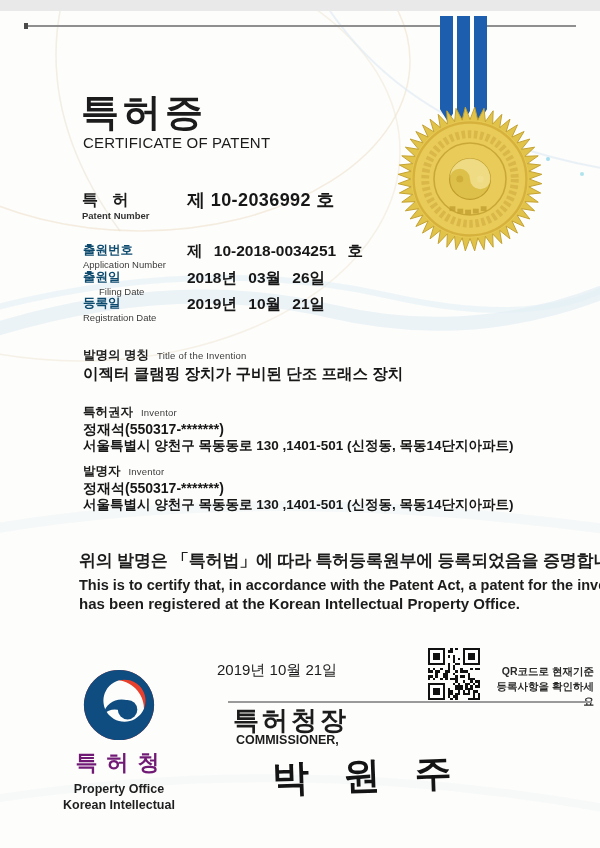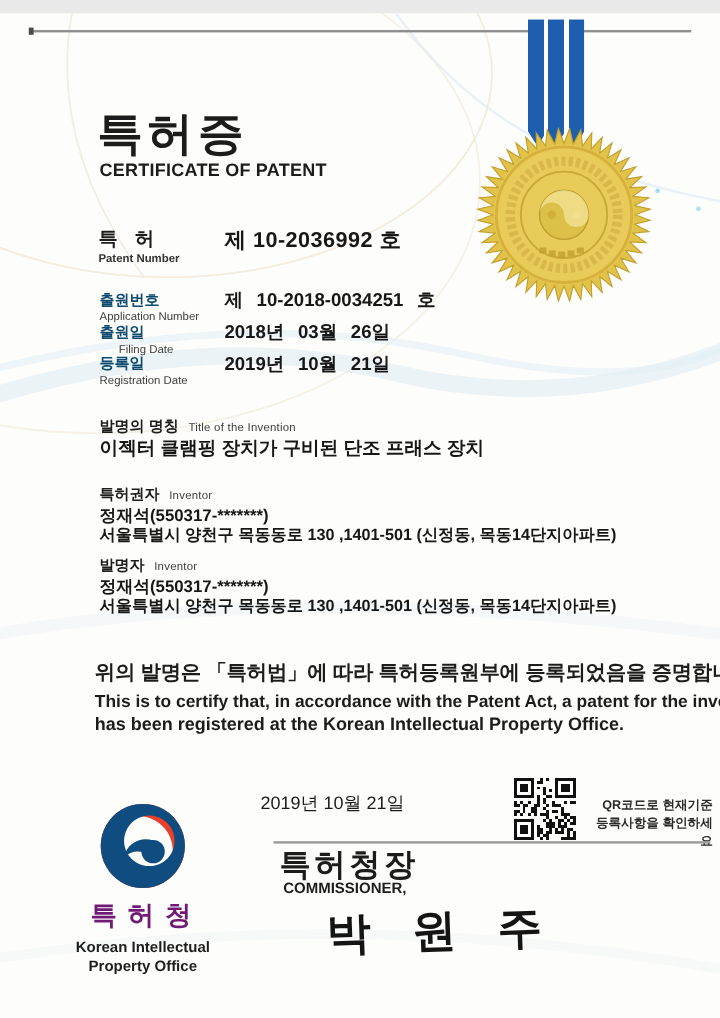--- a/index.html
+++ b/index.html
@@ -14,21 +14,21 @@
   .bg-svg{position:absolute;left:0;top:0;z-index:0;}
   .top-rule{position:absolute;left:25px;top:14px;width:551px;height:2px;background:#8f8f8f;z-index:1;}
   .top-tick{position:absolute;left:24px;top:12px;width:4px;height:6px;background:#4a4a4a;z-index:1;}
   .ribbon{
     position:absolute;left:440px;top:5px;width:47px;height:106px;z-index:2;
     background:linear-gradient(90deg,#1d5fae 0 13px,#fff 13px 17px,#1d5fae 17px 30px,#fff 30px 34px,#1d5fae 34px 47px);
     clip-path:polygon(0 0,100% 0,100% 88%,83% 100%,66% 88%,50% 100%,33% 88%,17% 100%,0 88%);
   }
   .medal{position:absolute;left:397px;top:95px;width:146px;height:146px;z-index:3;}
   .title-ko{left:64px;top:82px;font-size:38px;font-weight:800;letter-spacing:4px;}
-  .title-en{left:66px;top:124px;font-size:15px;font-weight:700;letter-spacing:.2px;text-align:right;}
+  .title-en{left:66px;top:124px;font-size:15px;font-weight:400;letter-spacing:.2px;text-align:right;}
   .lab-ko{font-size:12.5px;font-weight:700;color:#0c4a6e;}
   .lab-en{font-size:9.5px;color:#3c3c3c;margin-top:2px;font-weight:400;}
   .val{font-weight:700;color:#171717;}
   .pn-label{left:65px;top:181px;font-size:16px;font-weight:700;letter-spacing:5px;}
   .pn-label-en{left:65px;top:200px;font-size:9.5px;font-weight:600;color:#333;}
   .pn-value{left:170px;top:180px;font-size:18px;letter-spacing:.4px;}
   .f-label0{left:66px;top:233px;}  .f-sub0{left:66px;top:247px;}
   .f-label1{left:66px;top:260px;}  .f-sub1{left:82px;top:274px;}
   .f-label2{left:66px;top:286px;}  .f-sub2{left:66px;top:300px;}
   .f-val{left:170px;font-size:15.5px;word-spacing:7px;}
@@ -153,22 +153,22 @@
 
   <div class="logo">
     <svg class="logo-emblem" width="78" height="78" viewBox="0 0 100 100">
       <path fill="#e8402c" fill-rule="evenodd" d="M50,5 a45,45 0 1 0 0.01,0 Z M45,18 a37,37 0 1 0 0.02,0 Z" transform="translate(0,0)"></path>
       <path fill="#0f4c80" fill-rule="evenodd" d="M50,5 a45,45 0 1 0 0.01,0 Z M57,17.5 a27,27 0 1 1 -0.02,0 Z"></path>
       <circle cx="61" cy="56" r="12.5" fill="#0f4c80"></circle>
       <path d="M61,44 C47,40 33,47 30,62 C38,54 50,54 58,61 Z" fill="#0f4c80"></path>
     </svg>
     <div class="logo-ko">특허청</div>
     <div class="logo-en">
+      <div>Property Office</div>
       <div>Korean Intellectual</div>
-      <div>Property Office</div>
     </div>
   </div>
 
   <div class="abs issue-date">2019년 10월 21일</div>
 
   <div class="qr">
     <svg id="qr-code-svg" width="52" height="52" viewBox="0 0 21 21" shape-rendering="crispEdges" fill="#111">
         <rect x="9" y="0" width="1" height="1"></rect>
         <rect x="11" y="0" width="1" height="1"></rect>
         <rect x="8" y="1" width="1" height="1"></rect>

